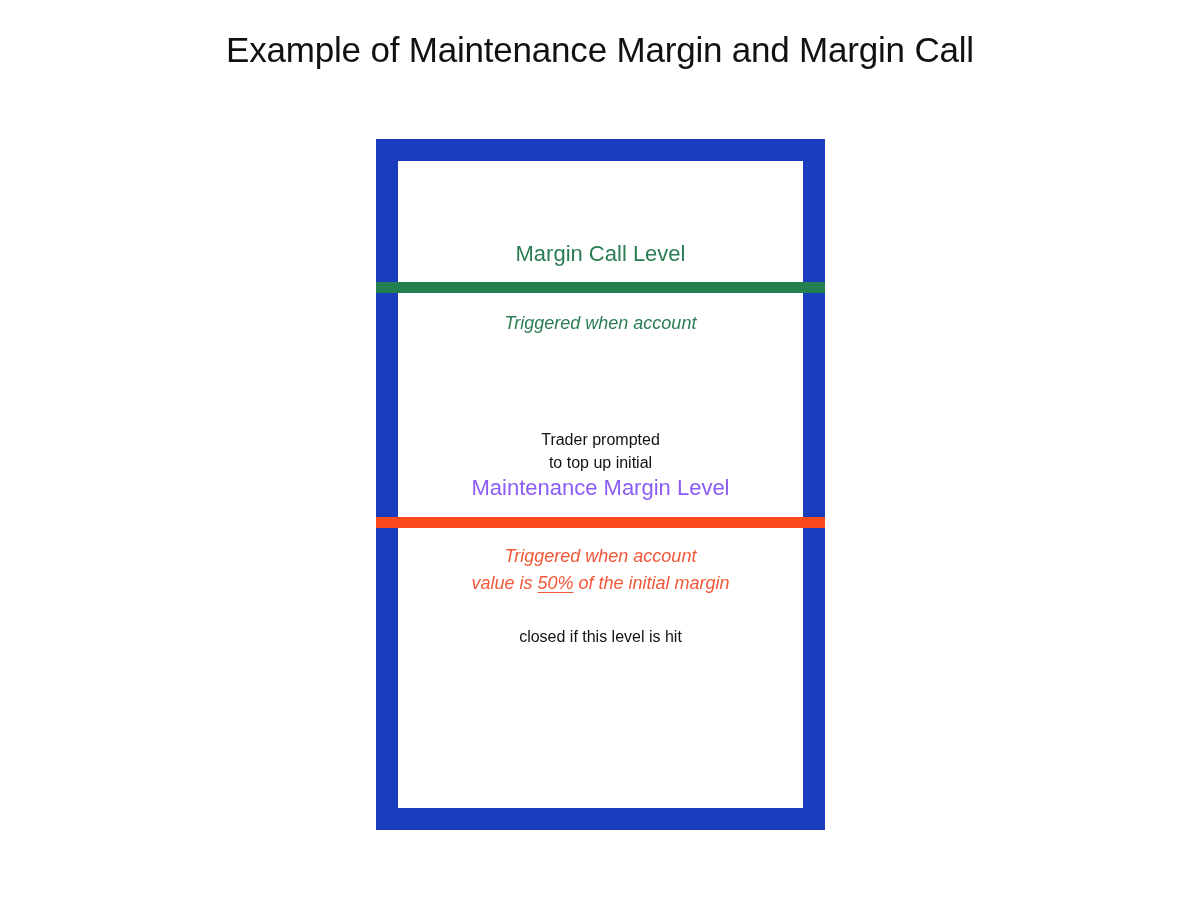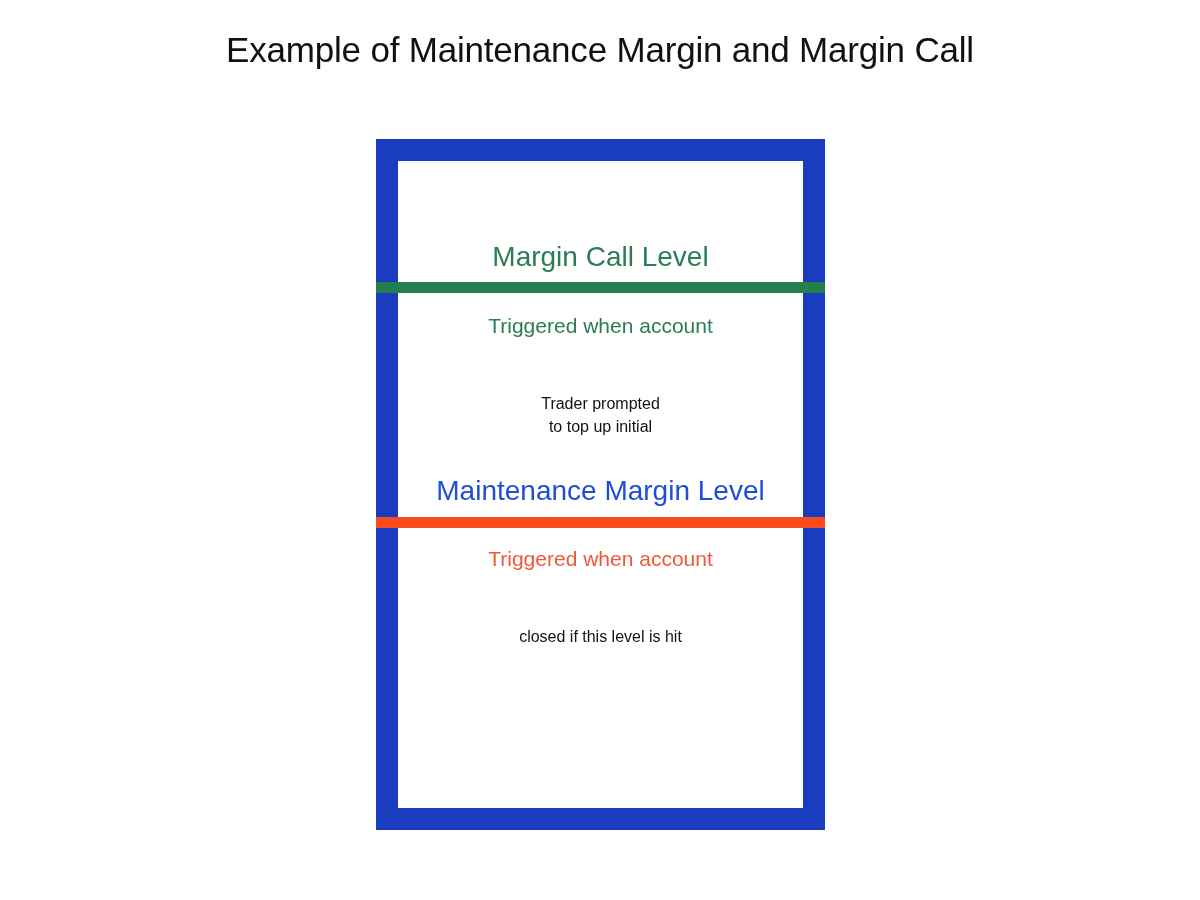--- a/index.html
+++ b/index.html
@@ -69,37 +69,38 @@
   
   .text-block {
     position: absolute;
     left: 376px;
     width: 449px;
     text-align: center;
     line-height: 1.0;
   }
 
   .level-heading {
-    font-size: 28px;
+    font-size: 22px;
     font-weight: 400;
     white-space: nowrap;
   }
   #margin-call-heading {
     top: 243px;
     color: #2a7d52;
   }
   #maintenance-margin-heading {
     top: 477px;
     color: #f25738;
   }
 
   .level-description {
-    font-size: 21px;
+    font-size: 18px;
     font-weight: 400;
     line-height: 1.52;
+    font-style: italic;
   }
   #margin-call-description {
     top: 310px;
     color: #2a7d52;
   }
   #maintenance-margin-description {
     top: 543px;
     color: #f25738;
   }
 
@@ -138,26 +139,27 @@
 <div id="margin-call-line" class="level-line" style="background: rgb(35, 128, 78);"></div>
 
 <div id="maintenance-margin-line" class="level-line" style="background: rgb(250, 74, 30);"></div>
 
 <div id="margin-call-heading" class="text-block level-heading" style="color: rgb(42, 125, 82);">Margin Call Level</div>
 
 <div id="margin-call-description" class="text-block level-description" style="color: rgb(42, 125, 82);">
   <span class="desc-line">Triggered when account</span>
 </div>
 
-<div id="margin-call-note" class="text-block note" style="color: rgb(18, 18, 18);">
+<div id="margin-call-note" class="text-block note" style="color: rgb(18, 18, 18); margin-top: 36px;">
   <span class="desc-line">Trader prompted</span>
   <span class="desc-line">to top up initial</span>
 </div>
 
-<div id="maintenance-margin-heading" class="text-block level-heading" style="color: #1d4ed8;">Maintenance Margin Level</div>
+<div id="maintenance-margin-heading" class="text-block level-heading" style="color: #8b5cf6;">Maintenance Margin Level</div>
 
 <div id="maintenance-margin-description" class="text-block level-description" style="color: rgb(242, 87, 56);">
   <span class="desc-line">Triggered when account</span>
+  <span class="desc-line"><span>value is </span><span class="pct-underline">50%</span><span> of the initial margin</span></span>
 </div>
 
 <div id="maintenance-margin-note" class="text-block note" style="color: rgb(18, 18, 18);">
   <span class="desc-line">closed if this level is hit</span>
 </div>
 
 </body></html>

